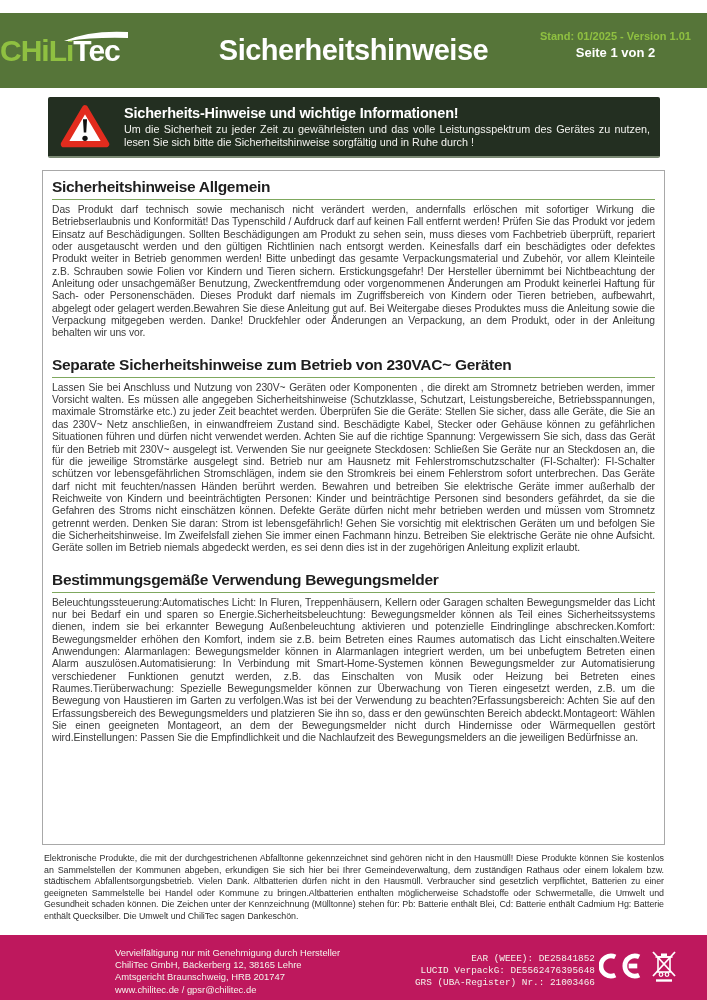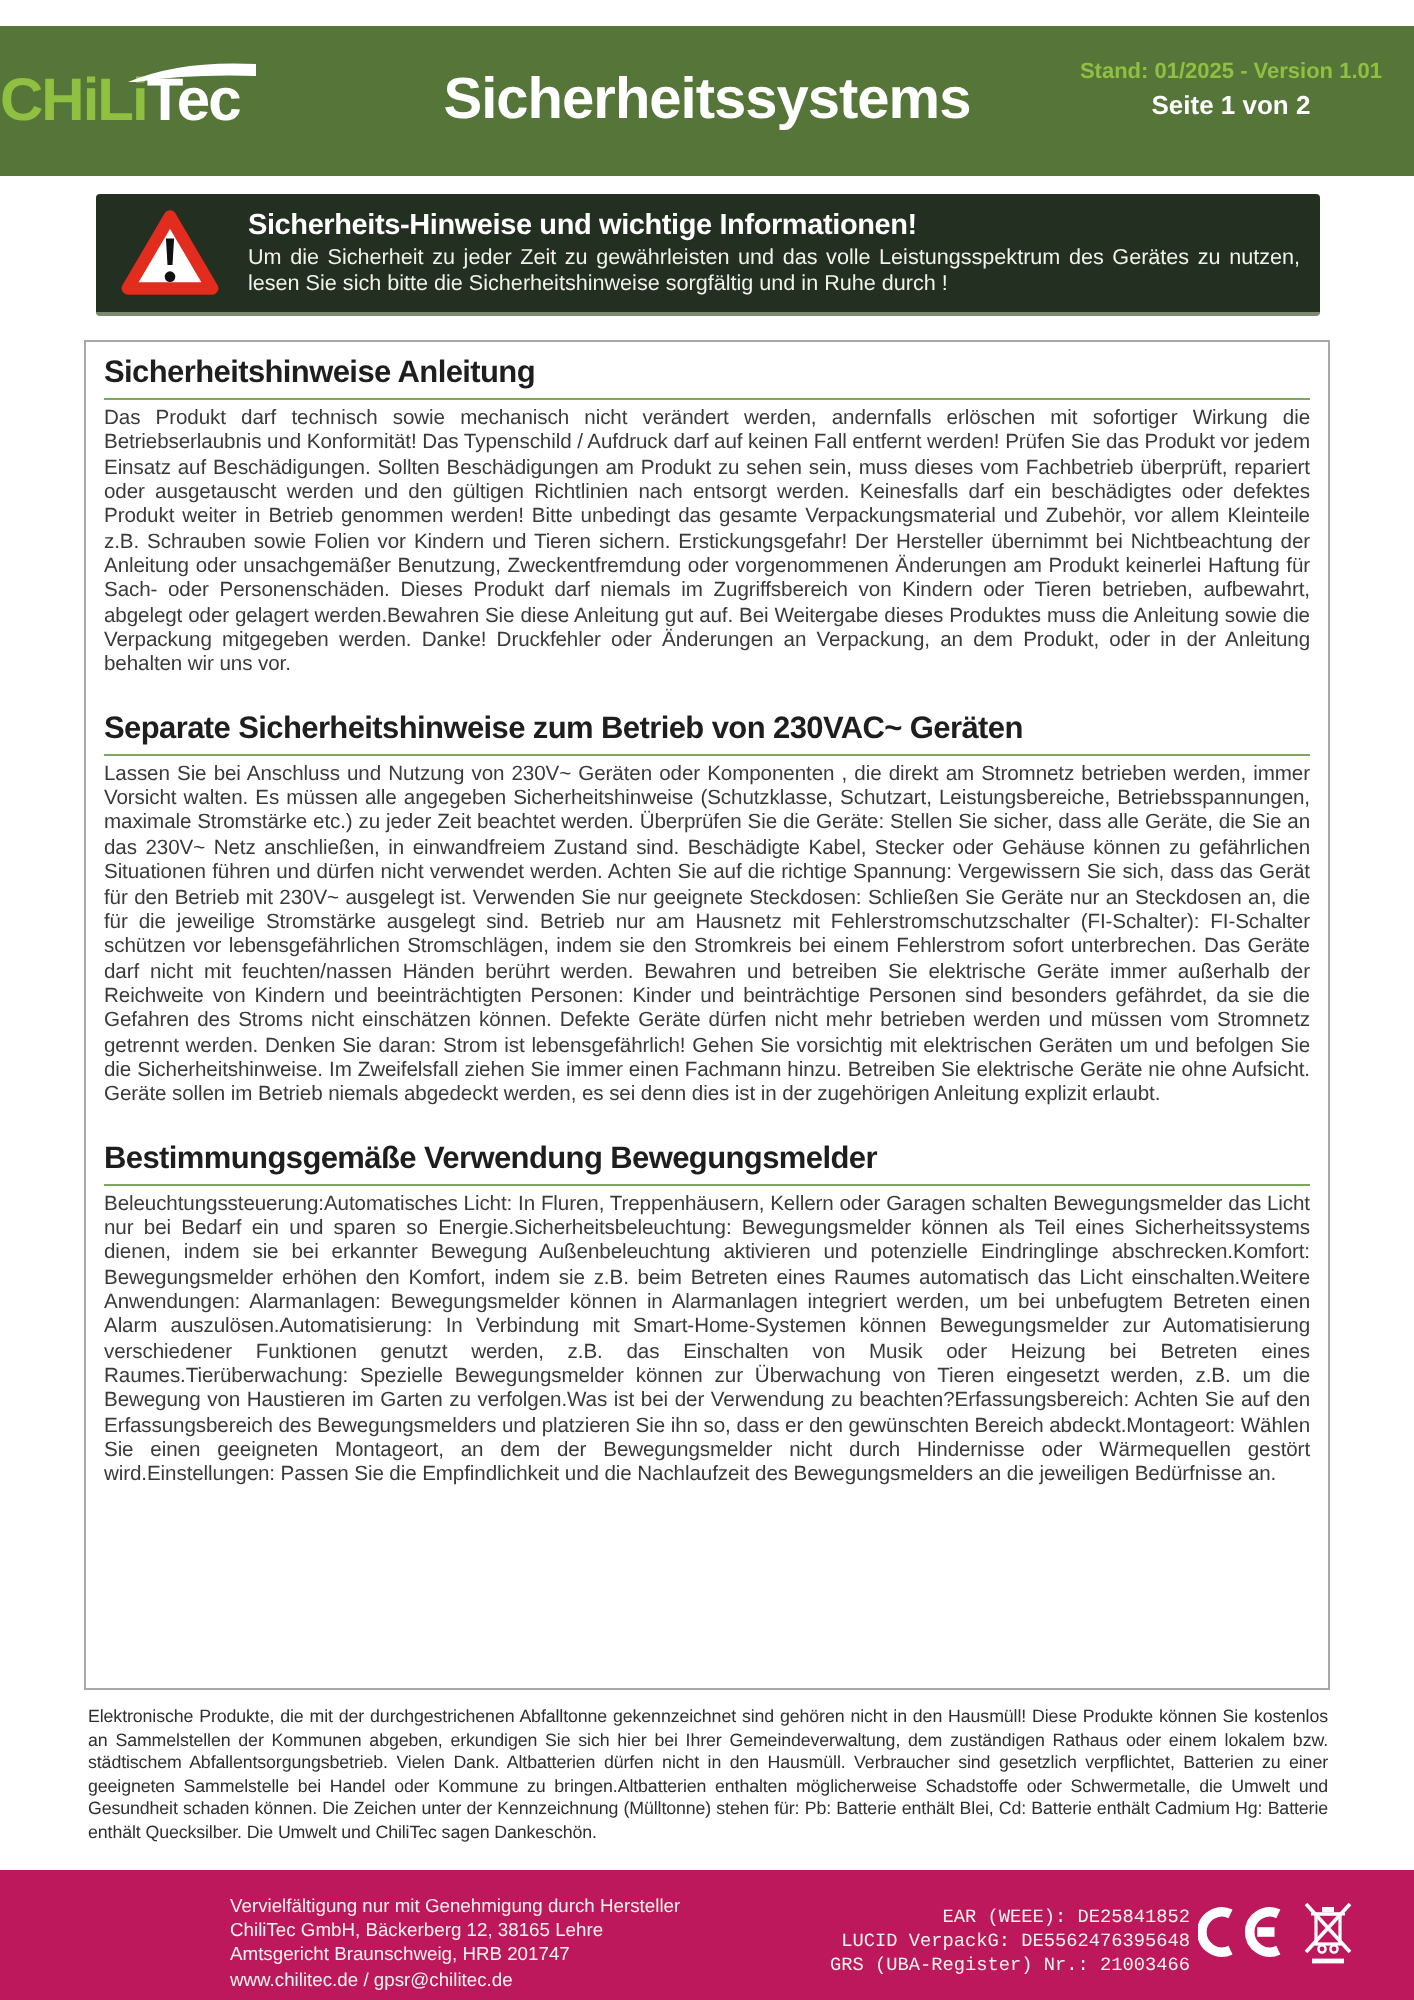--- a/index.html
+++ b/index.html
@@ -75,21 +75,21 @@
 <div class="page">
 
   <header class="topbar">
     <div class="logo">
       <span class="logo-green">CHiLi</span>
         <span class="logo-white">Tec<svg class="logo-swoosh" viewBox="0 0 64 11" preserveAspectRatio="none">
             <path d="M0 11 Q26 0 64 2 L64 8 Q30 7 4 11 Z" fill="#ffffff"></path>
           </svg></span>
     </div>
     <div class="titles">
-      <div class="doc-title">Sicherheitssystems</div>
+      <div class="doc-title">Sicherheitshinweise</div>
     </div>
     <div class="meta">
       <div class="meta-version">Stand: 01/2025 - Version 1.01</div>
       <div class="meta-page">Seite 1 von 2</div>
     </div>
   </header>
 
   <div class="warning-box">
     <svg class="warning-icon" viewBox="0 0 64 58">
       <path d="M32 5 L59 51 L5 51 Z" fill="#ffffff" stroke="#e22c1e" stroke-width="8" stroke-linejoin="round"></path>
@@ -97,21 +97,21 @@
       <circle cx="32" cy="43.5" r="3.4" fill="#111111"></circle>
     </svg>
     <div class="warning-texts">
       <div class="warning-title">Sicherheits-Hinweise und wichtige Informationen!</div>
       <div class="warning-body">Um die Sicherheit zu jeder Zeit zu gewährleisten und das volle Leistungsspektrum des Gerätes zu nutzen, lesen Sie sich bitte die Sicherheitshinweise sorgfältig und in Ruhe durch !</div>
     </div>
   </div>
 
   <div class="content-box">
     <section class="section">
-      <h2 class="section-heading">Sicherheitshinweise Anleitung</h2>
+      <h2 class="section-heading">Sicherheitshinweise Allgemein</h2>
       <hr class="section-rule">
       <p class="section-body">Das Produkt darf technisch sowie mechanisch nicht verändert werden, andernfalls  erlöschen mit sofortiger Wirkung die Betriebserlaubnis und Konformität! Das Typenschild  / Aufdruck darf auf keinen Fall entfernt werden! Prüfen Sie das Produkt vor jedem Einsatz auf Beschädigungen. Sollten Beschädigungen am Produkt zu sehen sein, muss dieses vom Fachbetrieb überprüft, repariert oder ausgetauscht werden und den gültigen Richtlinien nach entsorgt werden. Keinesfalls darf ein beschädigtes oder defektes Produkt weiter in Betrieb genommen werden! Bitte unbedingt das gesamte Verpackungsmaterial und Zubehör, vor allem Kleinteile z.B. Schrauben sowie Folien vor Kindern und Tieren sichern. Erstickungsgefahr! Der Hersteller übernimmt bei Nichtbeachtung der Anleitung oder unsachgemäßer Benutzung, Zweckentfremdung oder vorgenommenen Änderungen am Produkt keinerlei Haftung für Sach- oder Personenschäden. Dieses Produkt darf niemals im Zugriffsbereich von Kindern oder Tieren betrieben, aufbewahrt, abgelegt oder gelagert werden.Bewahren Sie diese Anleitung gut auf. Bei Weitergabe dieses Produktes muss die Anleitung sowie die Verpackung mitgegeben werden. Danke! Druckfehler oder Änderungen an Verpackung, an dem Produkt, oder in der Anleitung behalten wir uns vor.</p>
     </section>
     <section class="section">
       <h2 class="section-heading">Separate Sicherheitshinweise zum Betrieb von 230VAC~ Geräten</h2>
       <hr class="section-rule">
       <p class="section-body">Lassen Sie bei Anschluss und Nutzung von 230V~ Geräten oder Komponenten , die direkt am Stromnetz betrieben werden, immer Vorsicht walten. Es müssen alle angegeben Sicherheitshinweise (Schutzklasse, Schutzart, Leistungsbereiche, Betriebsspannungen, maximale Stromstärke etc.) zu jeder Zeit beachtet werden. Überprüfen Sie die Geräte: Stellen Sie sicher, dass alle Geräte, die Sie an das 230V~ Netz anschließen, in einwandfreiem Zustand sind. Beschädigte Kabel, Stecker oder Gehäuse können zu gefährlichen Situationen führen und dürfen nicht verwendet werden. Achten Sie auf die richtige Spannung: Vergewissern Sie sich, dass das Gerät für den Betrieb mit 230V~ ausgelegt ist. Verwenden Sie nur geeignete Steckdosen: Schließen Sie Geräte nur an Steckdosen an, die für die jeweilige Stromstärke ausgelegt sind. Betrieb nur am Hausnetz mit Fehlerstromschutzschalter (FI-Schalter): FI-Schalter schützen vor lebensgefährlichen Stromschlägen, indem sie den Stromkreis bei einem Fehlerstrom sofort unterbrechen. Das Geräte darf nicht mit feuchten/nassen Händen berührt werden. Bewahren und betreiben Sie elektrische Geräte immer außerhalb der Reichweite von Kindern und beeinträchtigten Personen:  Kinder und beinträchtige Personen sind besonders gefährdet, da sie die Gefahren des Stroms nicht einschätzen können. Defekte Geräte dürfen nicht mehr betrieben werden und müssen vom Stromnetz getrennt werden. Denken Sie daran: Strom ist lebensgefährlich! Gehen Sie vorsichtig mit elektrischen Geräten um und befolgen Sie die Sicherheitshinweise. Im Zweifelsfall ziehen Sie immer einen Fachmann hinzu. Betreiben Sie elektrische Geräte nie ohne Aufsicht. Geräte sollen im Betrieb niemals abgedeckt werden, es sei denn dies ist in der zugehörigen Anleitung explizit erlaubt.</p>
     </section>
     <section class="section">
       <h2 class="section-heading">Bestimmungsgemäße Verwendung Bewegungsmelder</h2>

